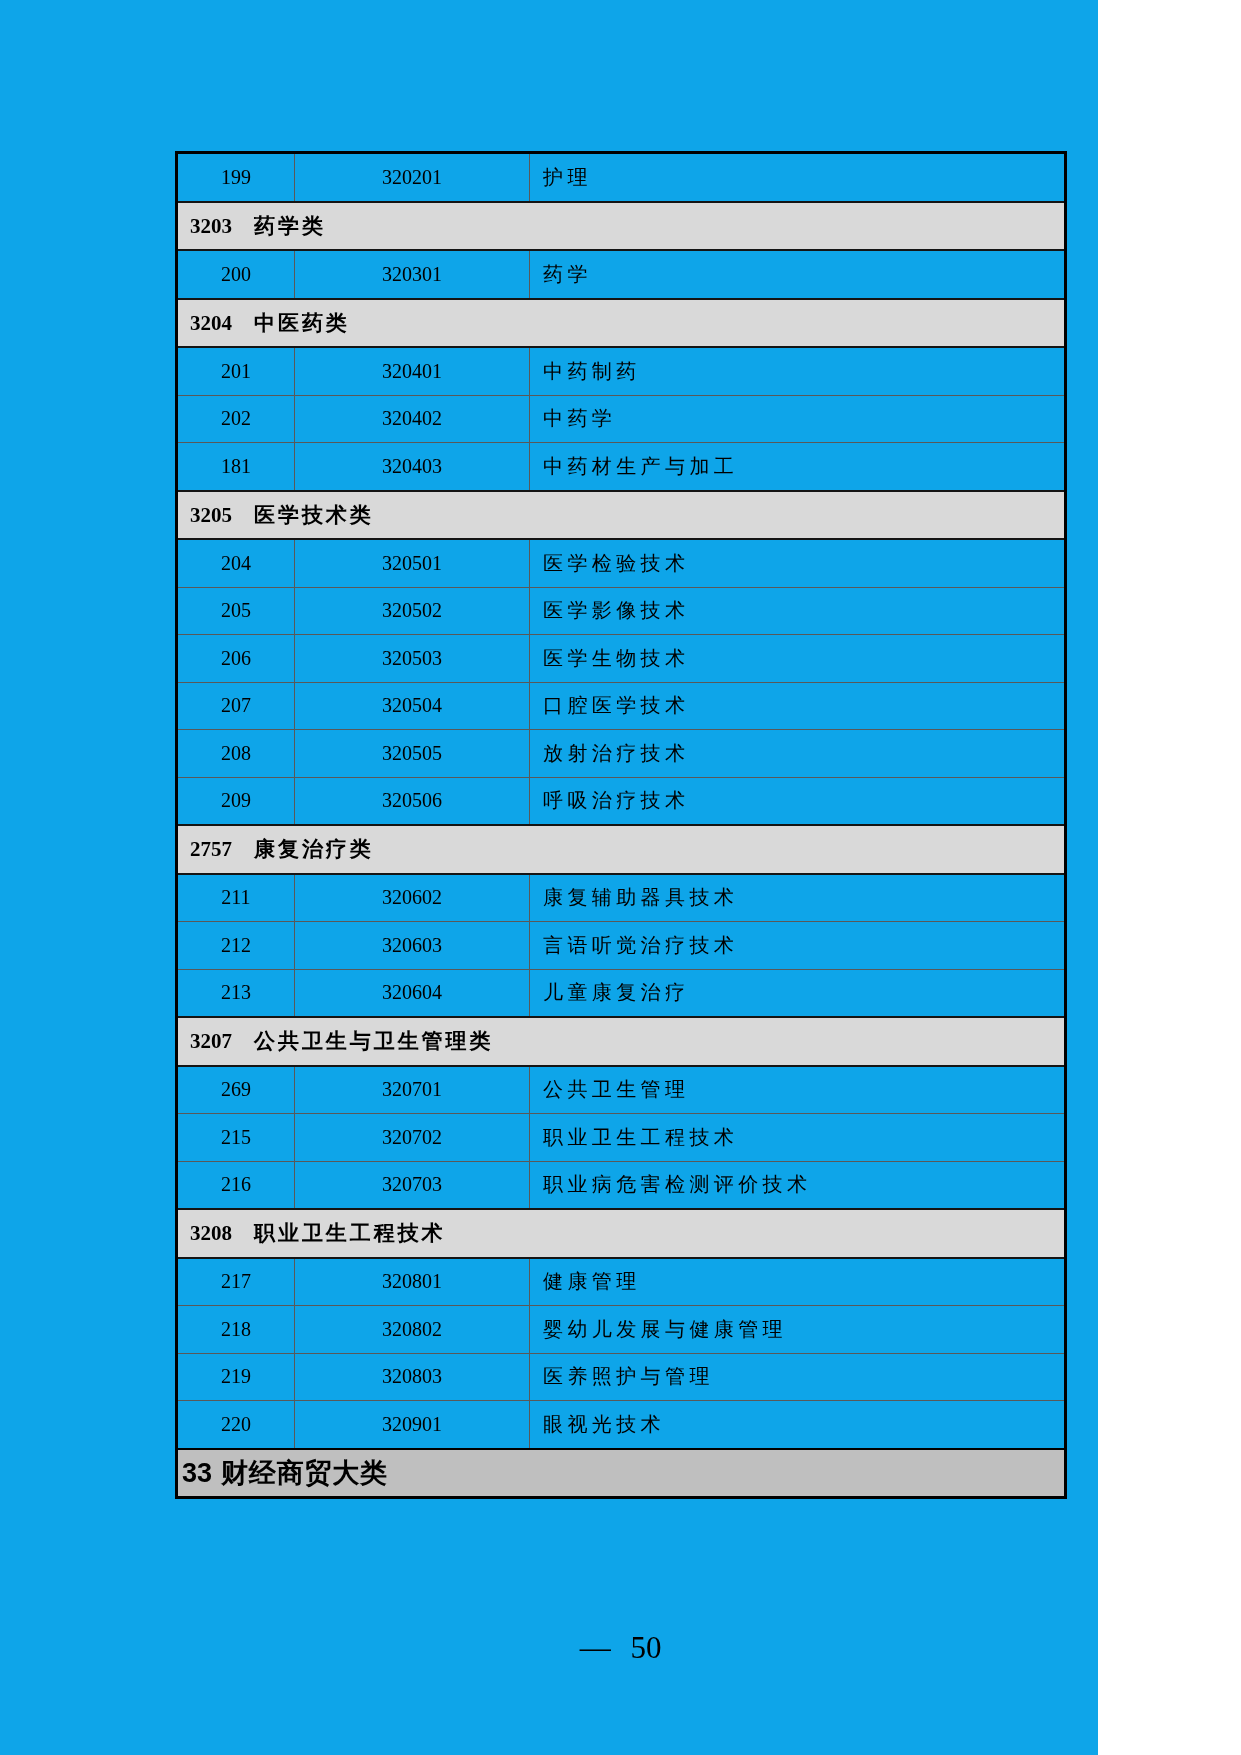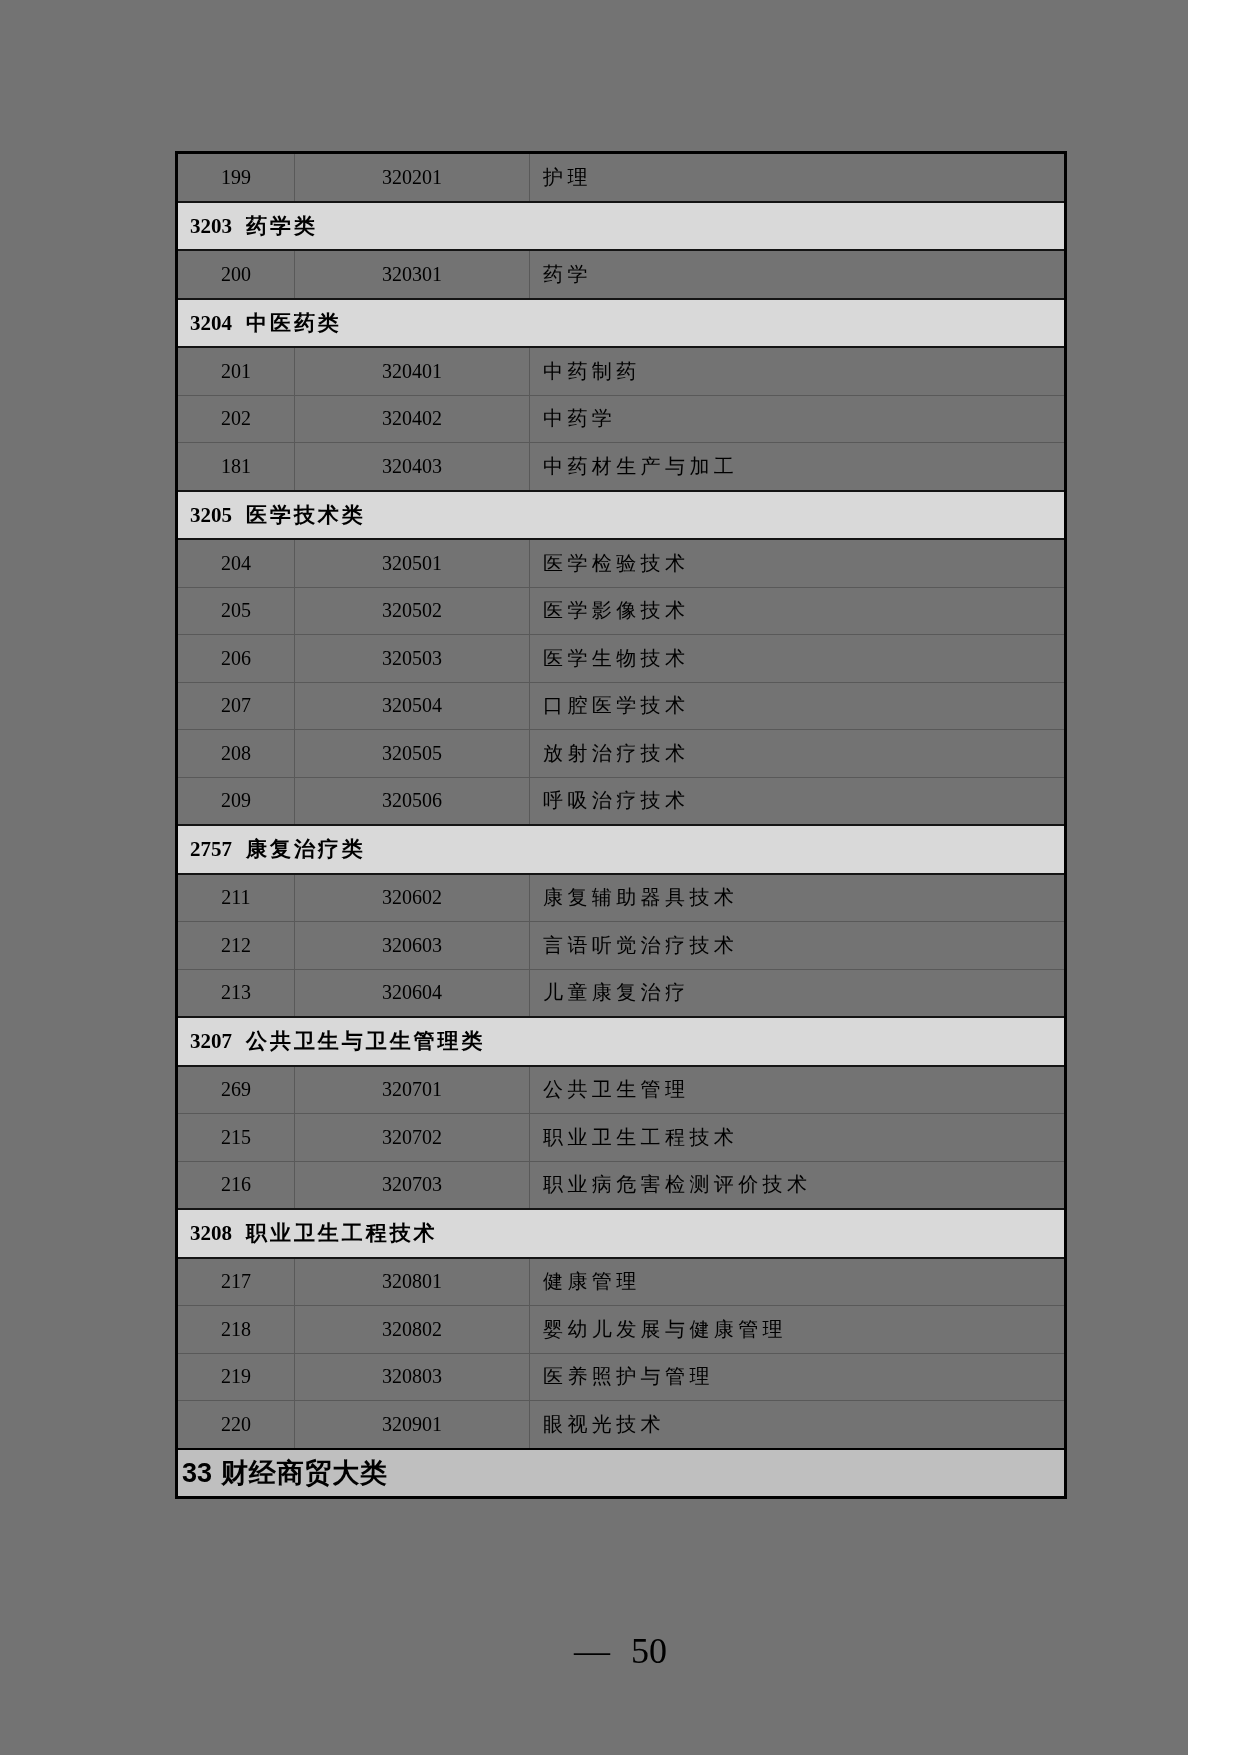--- a/index.html
+++ b/index.html
@@ -1,21 +1,21 @@
 <!DOCTYPE html>
 <html><head>
 <meta charset="utf-8">
 <style>
   html, body { margin: 0; padding: 0; }
   body { background: #ffffff; }
   .page {
     position: relative;
-    width: 1188px;
+    width: 1098px;
     height: 1755px;
-    background: #737373;
+    background: #0ea5e9;
     color: #000000;
     font-family: "Liberation Serif", "DejaVu Serif", serif;
     overflow: hidden;
   }
   .catalog-table {
     position: absolute;
     left: 175px;
     top: 151px;
     width: 889px;
     border-collapse: collapse;
@@ -41,40 +41,40 @@
   tr.section td {
     background: #d9d9d9;
     font-weight: bold;
     font-size: 21px;
     text-align: left;
     padding-left: 12px;
     border-top: 2.2px solid #141414;
     border-bottom: 2.2px solid #141414;
   }
   tr.section .sec-code { letter-spacing: 0; }
-  tr.section .sec-name { margin-left: 14px; letter-spacing: 0.14em; }
+  tr.section .sec-name { margin-left: 22px; letter-spacing: 0.14em; }
   tr.major td {
     background: #bfbfbf;
     font-family: "Liberation Sans", "DejaVu Sans", sans-serif;
     font-weight: bold;
     font-size: 27px;
     text-align: left;
     padding-left: 4px;
     border-top: 2.5px solid #000000;
     border-bottom: 2.5px solid #000000;
   }
   tr.major .sec-code { letter-spacing: 0; }
   tr.major .sec-name { margin-left: 9px; letter-spacing: 0.03em; }
   .footer {
     position: absolute;
     top: 1630px;
     left: 0;
     width: 1241px;
     text-align: center;
-    font-size: 36px;
+    font-size: 31px;
     word-spacing: 12px;
     color: #000000;
   }
 </style>
 </head>
 <body>
 
 <div class="page">
   <table class="catalog-table">
     <colgroup>

